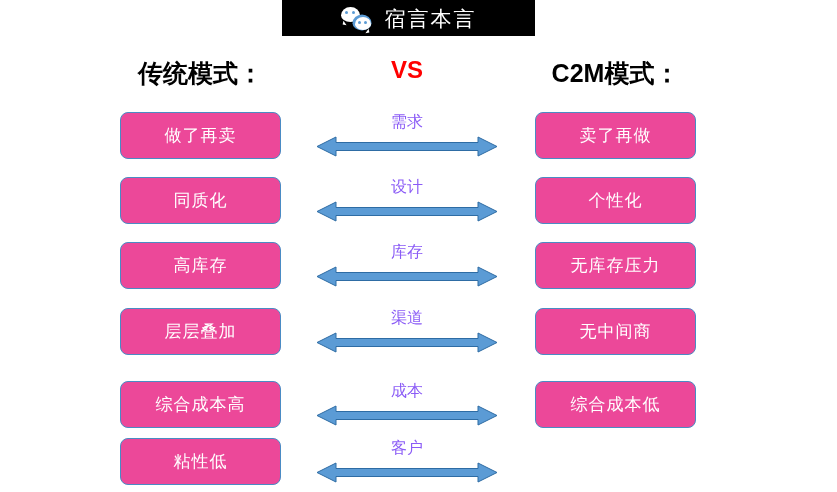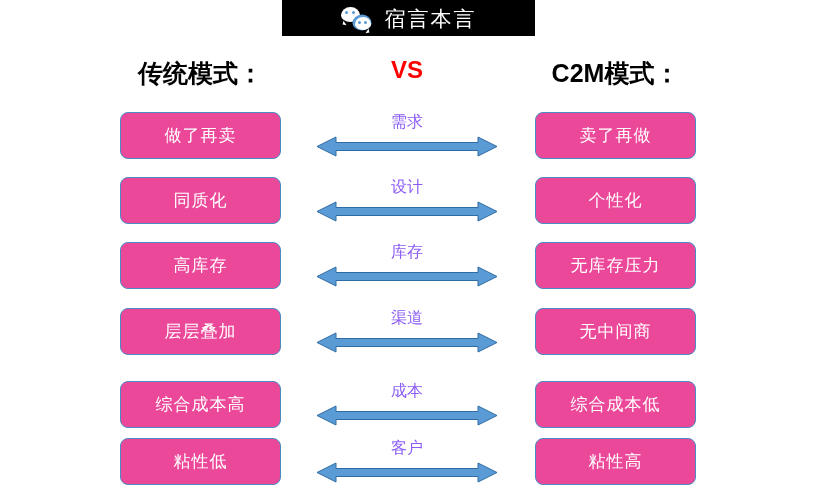--- a/index.html
+++ b/index.html
@@ -239,15 +239,14 @@
     <div class="row" style="top: 438px;">
       <div class="pill pill-left">粘性低</div>
       <div class="connector">
         <div class="connector-label">客户</div>
         <div class="connector-arrow">
           <svg width="182" height="21" viewBox="0 0 182 21">
             <polygon points="1,10.5 20,1 20,6.5 162,6.5 162,1 181,10.5 162,20 162,14.5 20,14.5 20,20" fill="#5b9bd5" stroke="#2e6ca4" stroke-width="1" stroke-linejoin="miter"></polygon>
           </svg>
         </div>
       </div>
-      <div class="pill pill-right">粘性高</div>
     </div>
   </div>
 
 </body></html>

